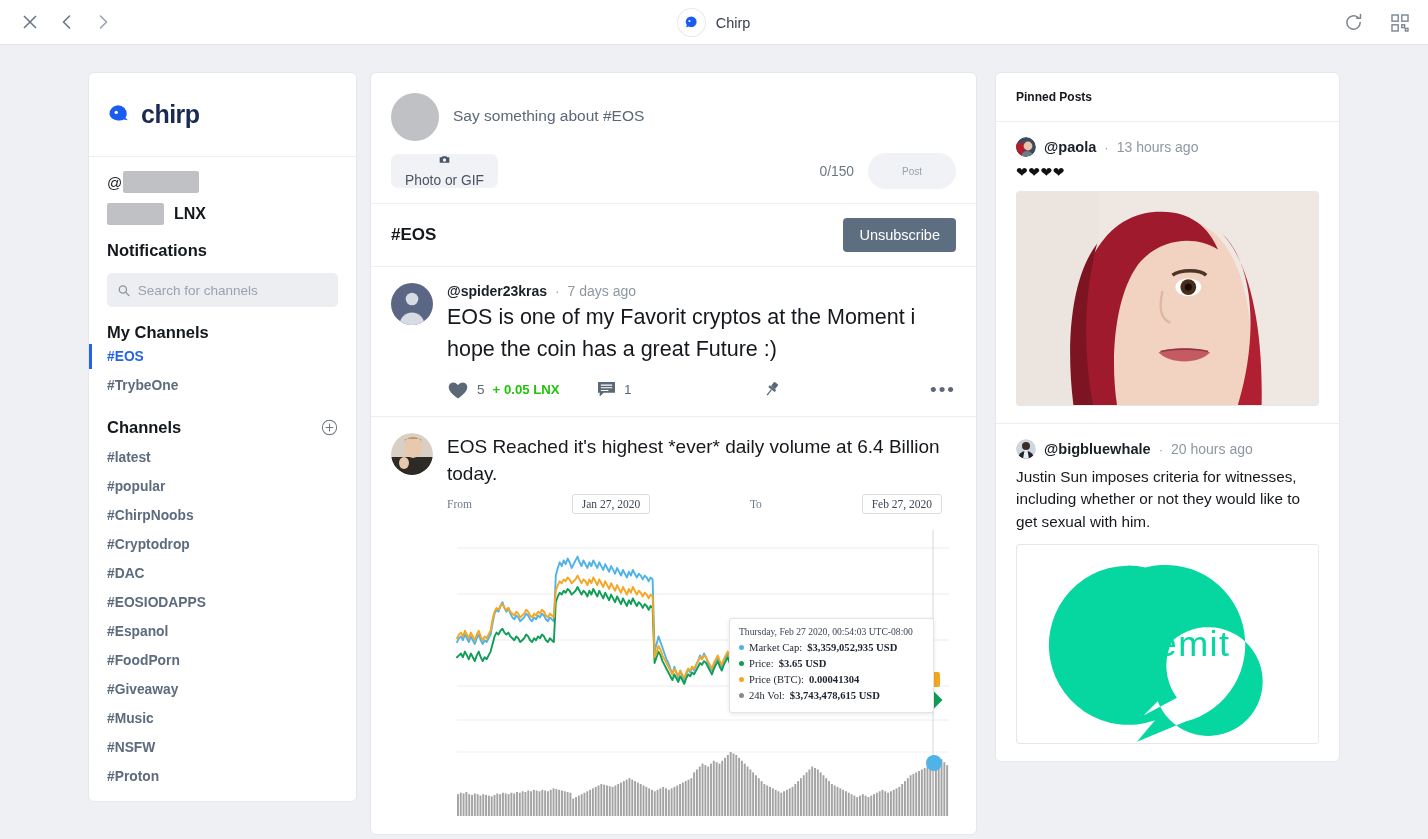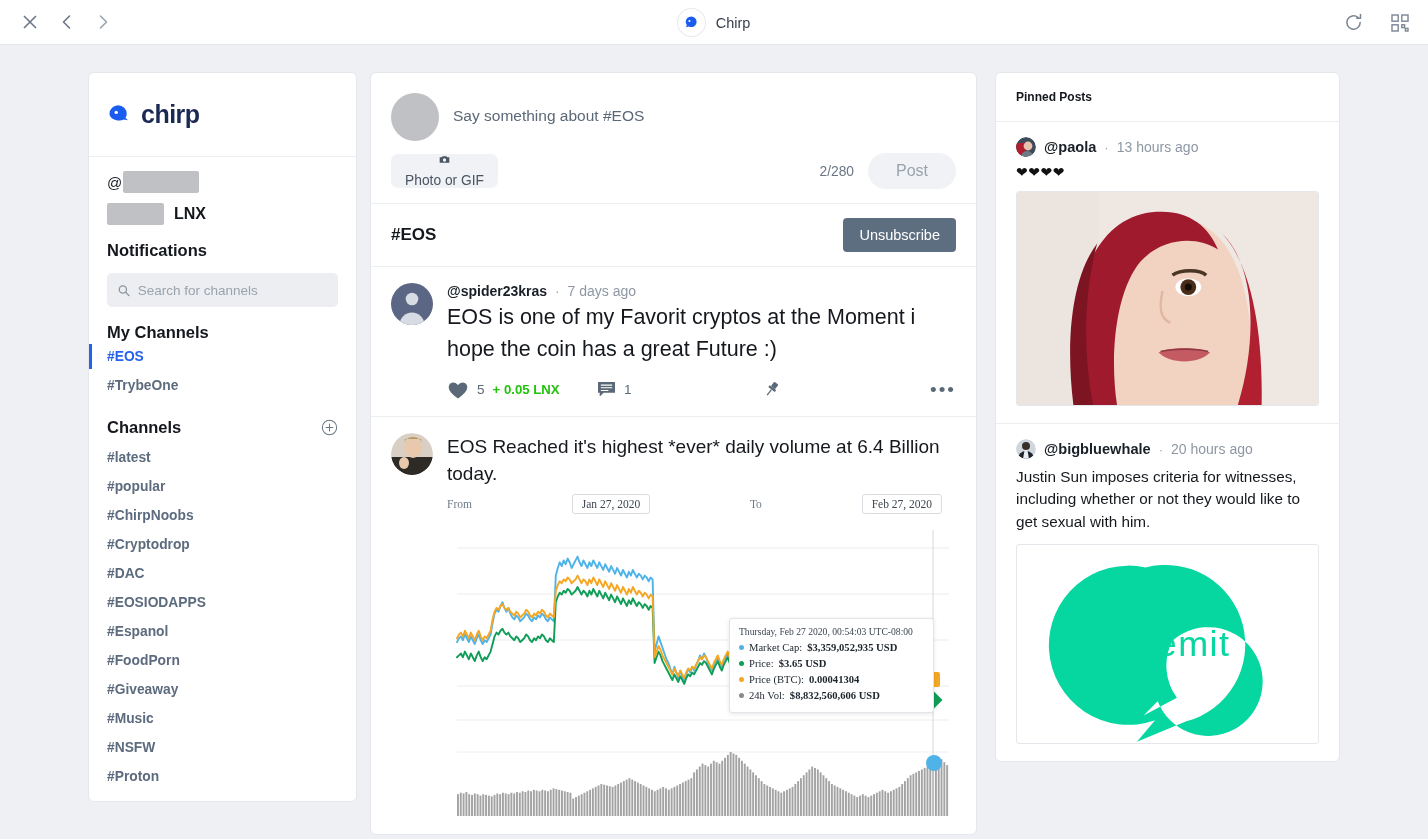--- a/index.html
+++ b/index.html
@@ -78,21 +78,21 @@
   .comp-ph { font-size: 15.5px; color:#5b6877; padding-top: 14px; }
   .comp-bot { display:flex; align-items:center; margin-top: 12px; }
   .photo-btn {
     background:#f0f2f5; border-radius: 7px; height: 34px; display:flex; align-items:center;
     gap: 8px; padding: 0 14px; font-size: 13.8px; color:#4a5564; cursor:pointer;flex-direction:column;
   }
   .comp-right { margin-left:auto; display:flex; align-items:center; gap: 14px; }
   .counter { font-size:13.8px; color:#6b7684; }
   .post-btn {
     background:#f0f2f5; border:0; border-radius: 18px; height: 36px; width: 88px;
-    font-size: 16px; color:#9aa3ad; font-family:"Liberation Sans",sans-serif; cursor:pointer;
+    font-size: 10px; color:#9aa3ad; font-family:"Liberation Sans",sans-serif; cursor:pointer;
   }
 
   
   .chan-bar {
     border-top: 1px solid #eceef1; padding: 14px 20px;
     display:flex; align-items:center; justify-content:space-between;
   }
   .chan-title { font-size: 17px; font-weight: bold; color:#14181d; }
   .unsub {
     background:#5e6e81; color:#fff; border:0; border-radius: 4px;
@@ -297,21 +297,21 @@
         </div>
         <div class="comp-bot">
           <div class="photo-btn">
             <svg width="15" height="15" viewBox="0 0 16 16">
               <path d="M1 4.6 h3.1 l1.1 -1.5 h5.6 l1.1 1.5 H15 v8.2 H1z" fill="#4a5564"></path>
               <circle cx="8" cy="8.7" r="2.5" fill="#f0f2f5"></circle>
             </svg>
             <span>Photo or GIF</span>
           </div>
           <div class="comp-right">
-            <span class="counter">2/280</span>
+            <span class="counter">0/150</span>
             <button class="post-btn">Post</button>
           </div>
         </div>
       </div>
 
       <div class="chan-bar">
         <span class="chan-title">#EOS</span>
         <button class="unsub">Unsubscribe</button>
       </div>
 
@@ -595,21 +595,21 @@
                     <b>$3.65 USD</b>
                   </div>
                   <div class="tt-row">
                     <span class="tt-bul" style="background:#f5a623"></span>
                     <span>Price (BTC):</span>
                     <b>0.00041304</b>
                   </div>
                   <div class="tt-row">
                     <span class="tt-bul" style="background:#8a8a8a"></span>
                     <span>24h Vol:</span>
-                    <b>$8,832,560,606 USD</b>
+                    <b>$3,743,478,615 USD</b>
                   </div>
                 </div>
               </div>
             </div>
 
           </div>
         </div>
       </div>
 
     </div>

